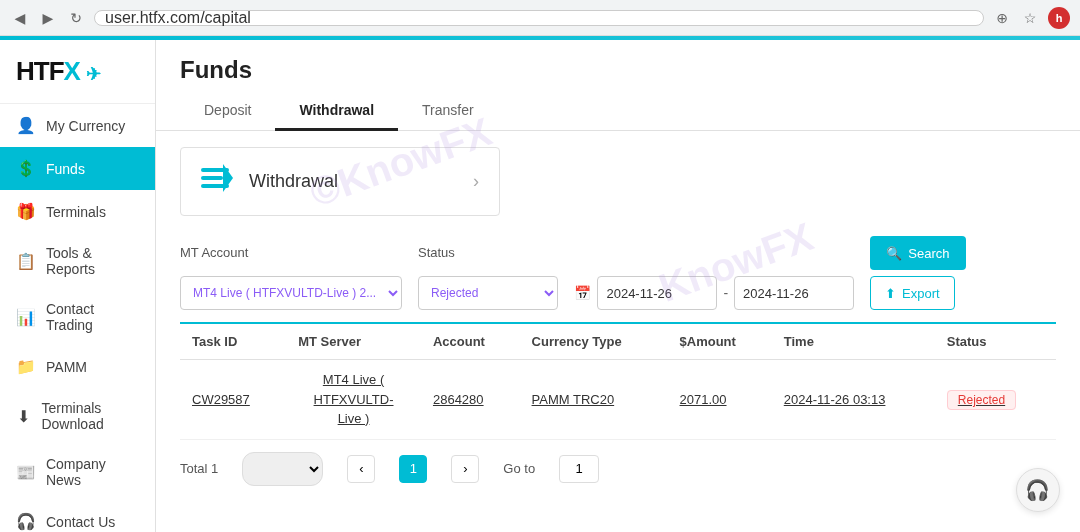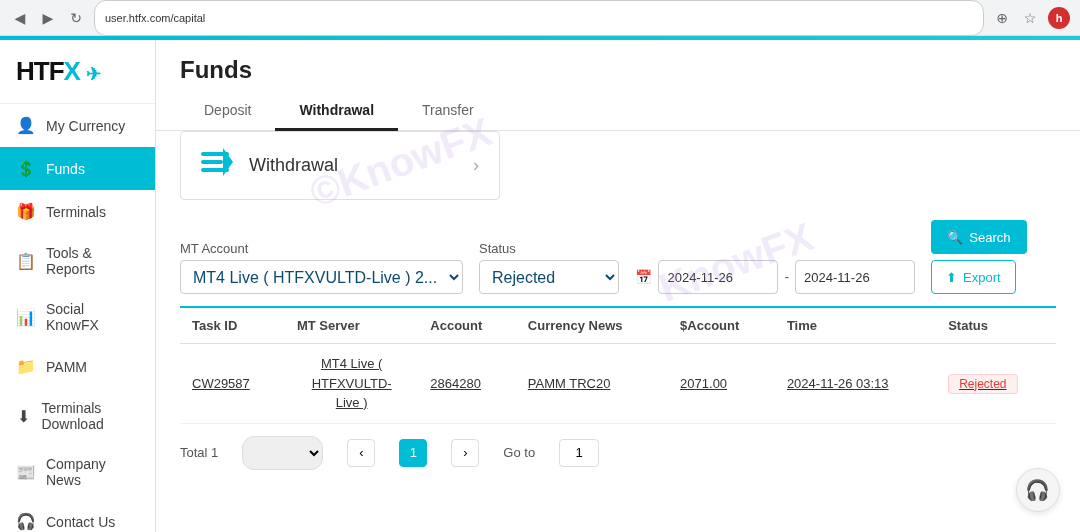--- a/index.html
+++ b/index.html
@@ -13,22 +13,22 @@
       align-items: center;
       padding: 0 10px;
       gap: 8px;
       border-bottom: 1px solid #ddd;
     }
     .browser-nav-btn {
       width: 20px; height: 20px; display: flex; align-items: center; justify-content: center;
       color: #666; cursor: pointer; font-size: 14px; border: none; background: none;
     }
     .browser-url-bar {
-      flex: 1; height: 36px; background: white; border: 1px solid #ccc; border-radius: 12px;
-      padding: 0 10px; font-size: 11px; color: #333; display: flex; align-items: center;
+      flex: 1; height: 16px; background: white; border: 1px solid #ccc; border-radius: 12px;
+      padding: 0 10px; font-size: 16px; color: #333; display: flex; align-items: center;
     }
     .browser-icons { display: flex; gap: 8px; align-items: center; }
     .browser-icon { width: 20px; height: 20px; display: flex; align-items: center; justify-content: center; color: #666; font-size: 14px; }
     .browser-avatar { width: 22px; height: 22px; background: #d32f2f; border-radius: 50%; display: flex; align-items: center; justify-content: center; color: white; font-size: 11px; font-weight: bold; }
 
     
     .app-container { display: flex; flex: 1; overflow: hidden; }
 
     
     .sidebar {
@@ -46,21 +46,21 @@
     .nav-item.active { background: #00bcd4; color: white; }
     .nav-item .nav-icon { font-size: 16px; width: 20px; text-align: center; }
 
     
     .top-accent { height: 4px; background: linear-gradient(to right, #00bcd4, #26c6da); }
 
     .page-header { padding: 16px 24px 8px; }
     .page-title { font-size: 24px; font-weight: bold; color: #222; }
 
     
-    .tabs { display: flex; border-bottom: 1px solid #e0e0e0; padding: 0 24px; }
+    .tabs { display: flex; border-bottom: 1px solid #e0e0e0; padding: 0 24px; margin-bottom: 16px; }
     .tab {
       padding: 10px 24px; cursor: pointer; color: #666; font-size: 14px;
       border-bottom: 3px solid transparent; margin-bottom: -1px;
     }
     .tab.active { color: #222; font-weight: bold; border-bottom: 3px solid #222; }
 
     
     .withdrawal-card {
       margin: 0 24px 20px;
       border: 1px solid #e0e0e0; border-radius: 4px;
@@ -89,25 +89,25 @@
       font-size: 40px; font-weight: bold;
       color: rgba(170, 140, 220, 0.18);
       transform: rotate(-20deg);
       pointer-events: none;
       white-space: nowrap;
       z-index: 10;
     }
 
     
     .filter-area { padding: 0 24px 12px; display: flex; align-items: flex-end; gap: 16px; flex-wrap: wrap; }
-    .filter-group { display: flex; flex-direction: column; gap: 4px; }
+    .filter-group { display: flex; flex-direction: column; gap: 16px; }
     .filter-label { font-size: 13px; color: #555; font-weight: 500; }
     .filter-select {
       height: 34px; border: 1px solid #ccc; border-radius: 4px;
-      padding: 0 8px; font-size: 16px; color: #0c4a6e; background: white;
+      padding: 0 8px; font-size: 12px; color: #8b5cf6; background: white;
       min-width: 160px; cursor: pointer;
     }
     .filter-date-group { display: flex; align-items: center; gap: 6px; }
     .filter-date-input {
       height: 34px; border: 1px solid #ccc; border-radius: 4px;
       padding: 0 8px; font-size: 13px; color: #333; background: white;
       width: 120px;
     }
     .date-separator { color: #666; }
     .cal-icon { color: #666; font-size: 14px; }
@@ -189,21 +189,21 @@
     <div class="nav-item">
       <span class="nav-icon">🎁</span>
       <span>Terminals</span>
     </div>
     <div class="nav-item">
       <span class="nav-icon">📋</span>
       <span>Tools &amp; Reports</span>
     </div>
     <div class="nav-item">
       <span class="nav-icon">📊</span>
-      <span>Social KnowFX</span>
+      <span>Contact Trading</span>
     </div>
     <div class="nav-item">
       <span class="nav-icon">📁</span>
       <span>PAMM</span>
     </div>
     <div class="nav-item">
       <span class="nav-icon">⬇</span>
       <span>Terminals Download</span>
     </div>
     <div class="nav-item">
@@ -280,22 +280,22 @@
       </div>
     </div>
 
     <div class="table-container">
       <table>
         <thead>
           <tr>
             <th>Task ID</th>
             <th>MT Server</th>
             <th>Account</th>
-            <th>Currency News</th>
-            <th>$Account</th>
+            <th>Currency Type</th>
+            <th>$Amount</th>
             <th>Time</th>
             <th>Status</th>
           </tr>
         </thead>
         <tbody>
           <tr class="table-row">
             <td>CW29587</td>
             <td style="text-align:center; line-height:1.5;">
               MT4 Live (<br>HTFXVULTD-<br>Live )
             </td>

